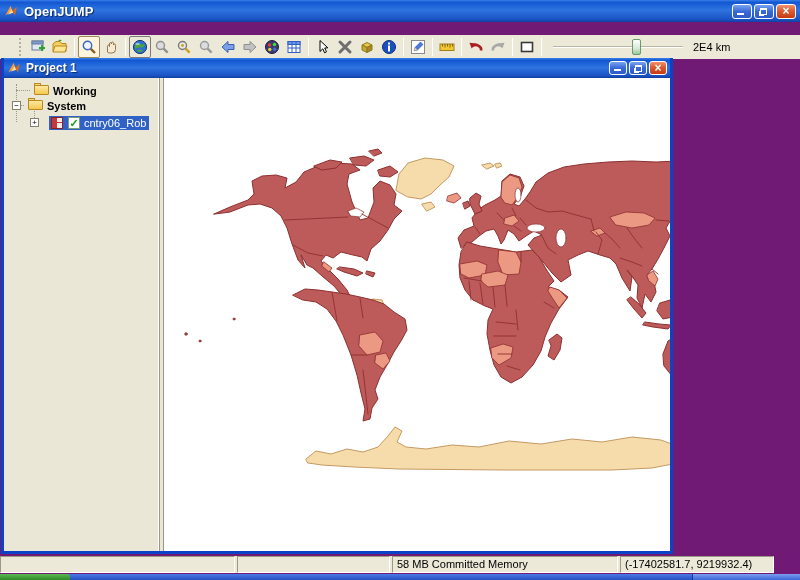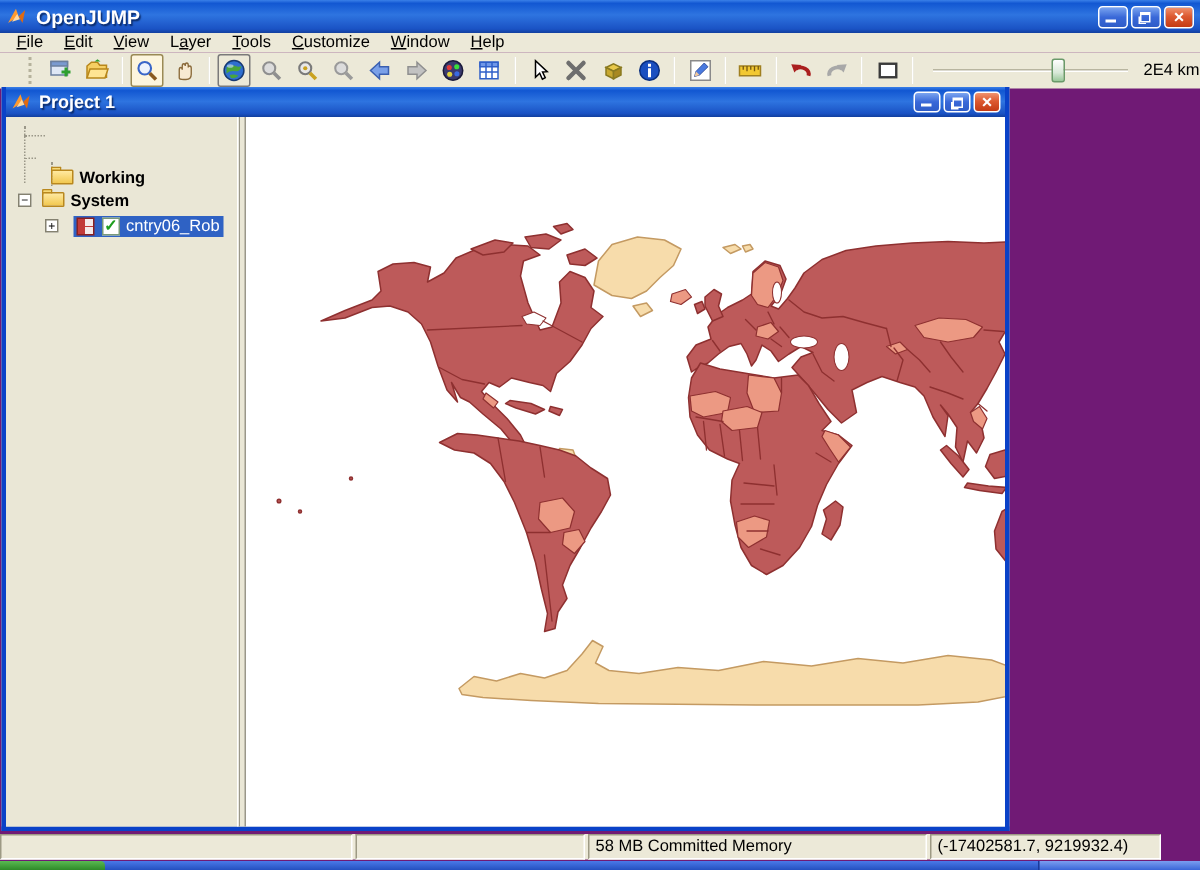--- a/index.html
+++ b/index.html
@@ -20,21 +20,21 @@
   .wbtn .g-rest { position:absolute; left:5px; top:3px; width:7px; height:7px; border:1px solid #fff; border-top-width:2px; background:transparent; box-shadow:-2px 2px 0 -1px #fff; }
   .wbtn .g-x { position:absolute; left:0; top:0; width:100%; height:100%; color:#fff; font-weight:bold; font-size:12px; line-height:13px; text-align:center; }
   .wbtn.small { width:18px; height:14px; }
 
   
   .menubar { position:absolute; left:0; top:22px; width:800px; height:13px; background:#ece9d8; display:flex; align-items:center; padding-left:4px; }
   .menu-item { padding:0 7px; height:13px; line-height:13px; color:#000; cursor:default; }
   .menu-item u { text-decoration:underline; }
 
   
-  .toolbar { position:absolute; left:0; top:35px; width:800px; height:24px; background:#ece9d8; display:flex; align-items:center; padding-left:18px;justify-content:space-between; }
+  .toolbar { position:absolute; left:0; top:35px; width:800px; height:24px; background:#ece9d8; display:flex; align-items:center; padding-left:18px; }
   .grip { width:5px; height:18px; border-left:2px dotted #b5b29c; margin:0 3px 0 1px; }
   .tbtn { width:22px; height:22px; border:1px solid transparent; background:transparent; display:flex; align-items:center; justify-content:center; padding:0; }
   .tbtn svg { display:block; }
   .tbtn.sel { background:#fdf5dd; border:1px solid #9a8a55; border-radius:2px; }
   .tbtn.framed { border:1px solid #7a7a7a; border-radius:2px; }
   .tsep { width:1px; height:18px; background:#c6c3ae; border-right:1px solid #fff; margin:0 3px; }
   .scalebox { display:flex; align-items:center; margin-left:8px; }
   .slider { position:relative; width:130px; height:18px; }
   .slider .groove { position:absolute; left:0; right:0; top:8px; height:2px; background:#b8b5a0; border-bottom:1px solid #fff; }
   .slider .thumb { position:absolute; left:79px; top:1px; width:9px; height:16px; border:1px solid #6a9a6a;
@@ -44,21 +44,21 @@
   
   .project { position:absolute; left:1px; top:58px; width:672px; height:496px;
     border:3px solid #0a42c8; border-top-width:0; background:#ece9d8; }
   .ptitle { height:20px; background:linear-gradient(180deg,#3a80e8 0%,#1257d2 12%,#2e74e0 48%,#1a52c4 88%,#123f9e 100%);
     display:flex; align-items:center; color:#fff; padding:0 3px; }
   .ptitle .ttl { font-weight:bold; font-size:12px; margin-left:4px; text-shadow:1px 1px 1px #0a2a6a; }
   .pbody { position:absolute; left:0; top:20px; right:0; bottom:0; display:flex; }
 
   
   .tree { width:155px; background:#eae7d6; position:relative; border-right:1px solid #fff; }
-  .trow { position:absolute; left:0; height:15px; display:flex; align-items:center;margin-top:28px; }
+  .trow { position:absolute; left:0; height:15px; display:flex; align-items:center; }
   .guide-v { position:absolute; border-left:1px dotted #9a9788; }
   .guide-h { position:absolute; border-top:1px dotted #9a9788; }
   .expander { width:9px; height:9px; border:1px solid #848170; background:#fff; font-size:8px; line-height:7px; text-align:center; color:#000; }
   .folder { width:15px; height:11px; position:relative; margin:0 4px 0 3px; }
   .folder .tab { position:absolute; left:0; top:-2px; width:7px; height:4px; background:#f6d977; border:1px solid #b9881e; border-bottom:none; border-radius:1px 1px 0 0; }
   .folder .body { position:absolute; left:0; top:0; width:15px; height:10px; background:linear-gradient(180deg,#ffe9a0,#f2c84f); border:1px solid #b9881e; border-radius:1px; }
   .fl { font-weight:bold; color:#000; }
   .layersel { display:flex; align-items:center; background:#2f62c4; padding:1px 3px 1px 2px; }
   .swatch { width:12px; height:12px; border:1px solid #8a2020; background:
      linear-gradient(90deg,#c23a3a 50%,#f5eaea 50%); position:relative; margin-right:5px; }
@@ -103,30 +103,20 @@
         </div>
       <div class="wbtn">
           <span class="g-rest"></span>
         </div>
       <div class="wbtn close">
           <span class="g-x">×</span>
         </div>
     </div>
   </div>
 
-  <div class="menubar">
-    <span class="menu-item"><u>F</u>ile</span>
-    <span class="menu-item"><u>E</u>dit</span>
-    <span class="menu-item"><u>V</u>iew</span>
-    <span class="menu-item">L<u>a</u>yer</span>
-    <span class="menu-item"><u>T</u>ools</span>
-    <span class="menu-item"><u>C</u>ustomize</span>
-    <span class="menu-item"><u>W</u>indow</span>
-    <span class="menu-item"><u>H</u>elp</span>
-  </div>
 
   <div class="toolbar">
     <div class="grip"></div>
 
     <button class="tbtn" title="">
       <svg width="16" height="16" viewBox="0 0 16 16">
         <rect x="2" y="2" width="11" height="9" fill="#dfe7f5" stroke="#6b7f9e"></rect>
         <rect x="2" y="2" width="11" height="3" fill="#7a9ad0" stroke="#6b7f9e"></rect>
         <rect x="9" y="8" width="6" height="2" fill="#2ea02e"></rect>
           <rect x="11" y="6" width="2" height="6" fill="#2ea02e"></rect>

